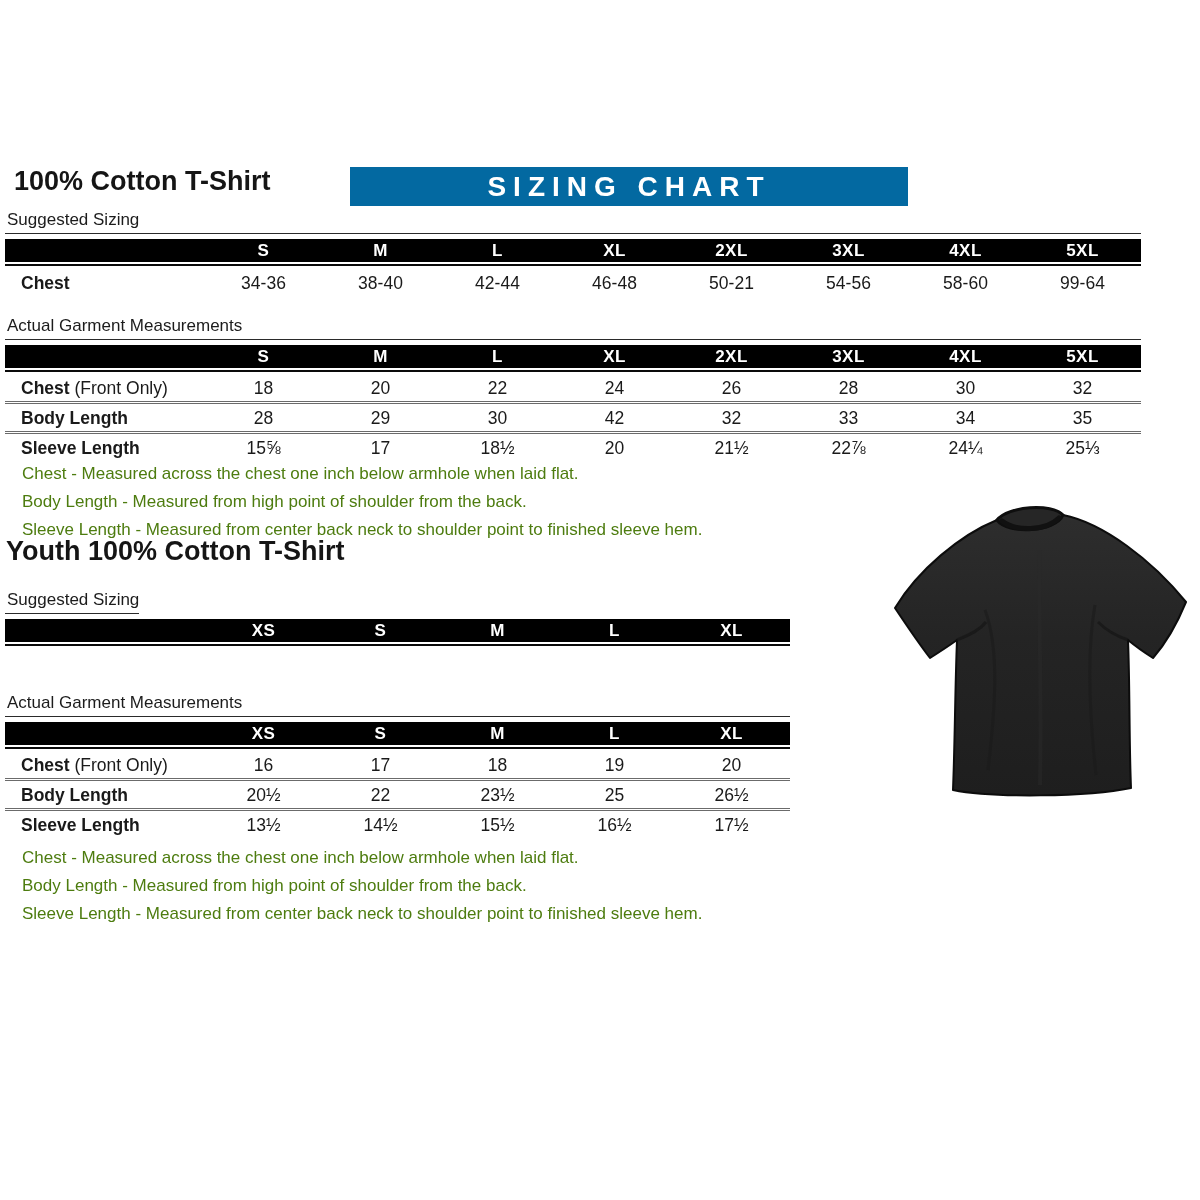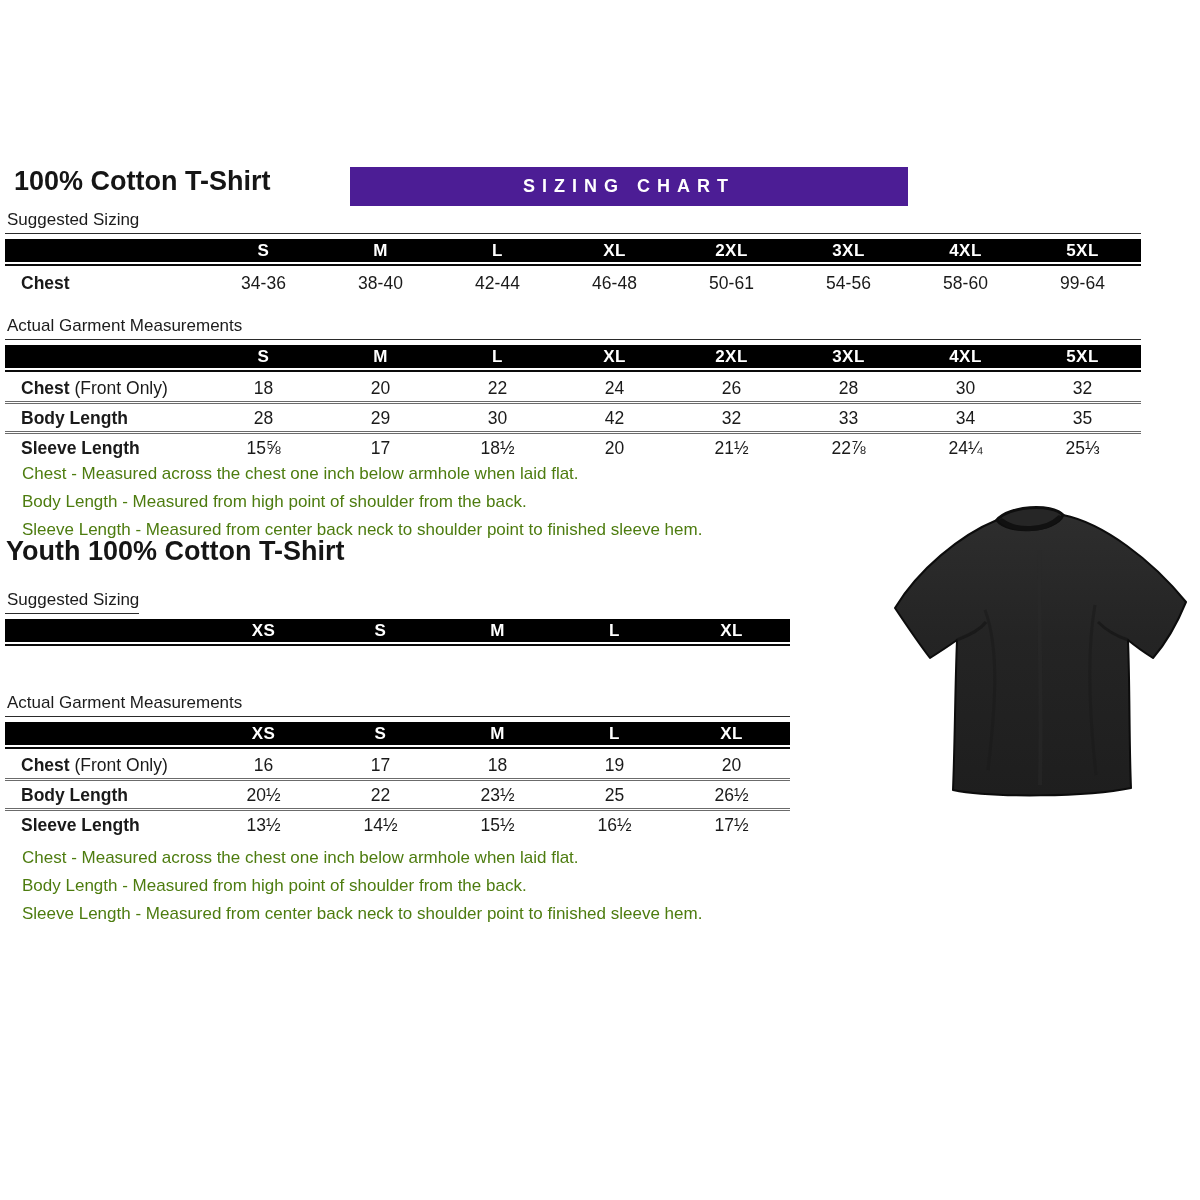--- a/index.html
+++ b/index.html
@@ -5,21 +5,21 @@
   html,body{margin:0;padding:0;background:#fff;}
   body{
     width:1200px;height:1200px;position:relative;overflow:hidden;
     font-family:"Liberation Sans", sans-serif;color:#151515;
     -webkit-font-smoothing:antialiased;
   }
   .abs{position:absolute;}
   
   .big-title{font-size:27px;font-weight:700;letter-spacing:0px;white-space:nowrap;}
   .banner{
-    background:#4c1d95;color:#fff;font-weight:700;font-size:18px;letter-spacing:7px;
+    background:#0369a1;color:#fff;font-weight:700;font-size:28px;letter-spacing:7px;
     text-align:center;line-height:39px;height:39px;width:558px;
   }
   .sec-heading{font-size:17px;padding:0 0 3px 2px;color:#1c1c1c;}
   .full-rule{border-bottom:1px solid #2a2a2a;}
   .short-rule{display:inline-block;border-bottom:1px solid #2a2a2a;}
   
   .grid8{display:grid;grid-template-columns:200px repeat(8,117px);}
   .grid5{display:grid;grid-template-columns:200px repeat(5,117px);}
   .thead{background:#000;height:23px;margin-top:5px;}
   .th{color:#fff;font-weight:700;font-size:17px;text-align:center;line-height:23px;letter-spacing:.5px;}
@@ -54,21 +54,21 @@
     <div class="th">4XL</div>
     <div class="th">5XL</div>
   </div>
   <div class="bar-under"></div>
   <div class="trow grid8" style="margin-top:3px;">
     <div class="td rowlabel">Chest</div>
     <div class="td">34-36</div>
     <div class="td">38-40</div>
     <div class="td">42-44</div>
     <div class="td">46-48</div>
-    <div class="td">50-61</div>
+    <div class="td">50-21</div>
     <div class="td">54-56</div>
     <div class="td">58-60</div>
     <div class="td">99-64</div>
   </div>
 </div>
 
 <div class="abs" style="left:5px;top:316px;width:1136px;">
   <div class="sec-heading full-rule">Actual Garment Measurements</div>
   <div class="thead grid8">
     <div class="th"></div>

